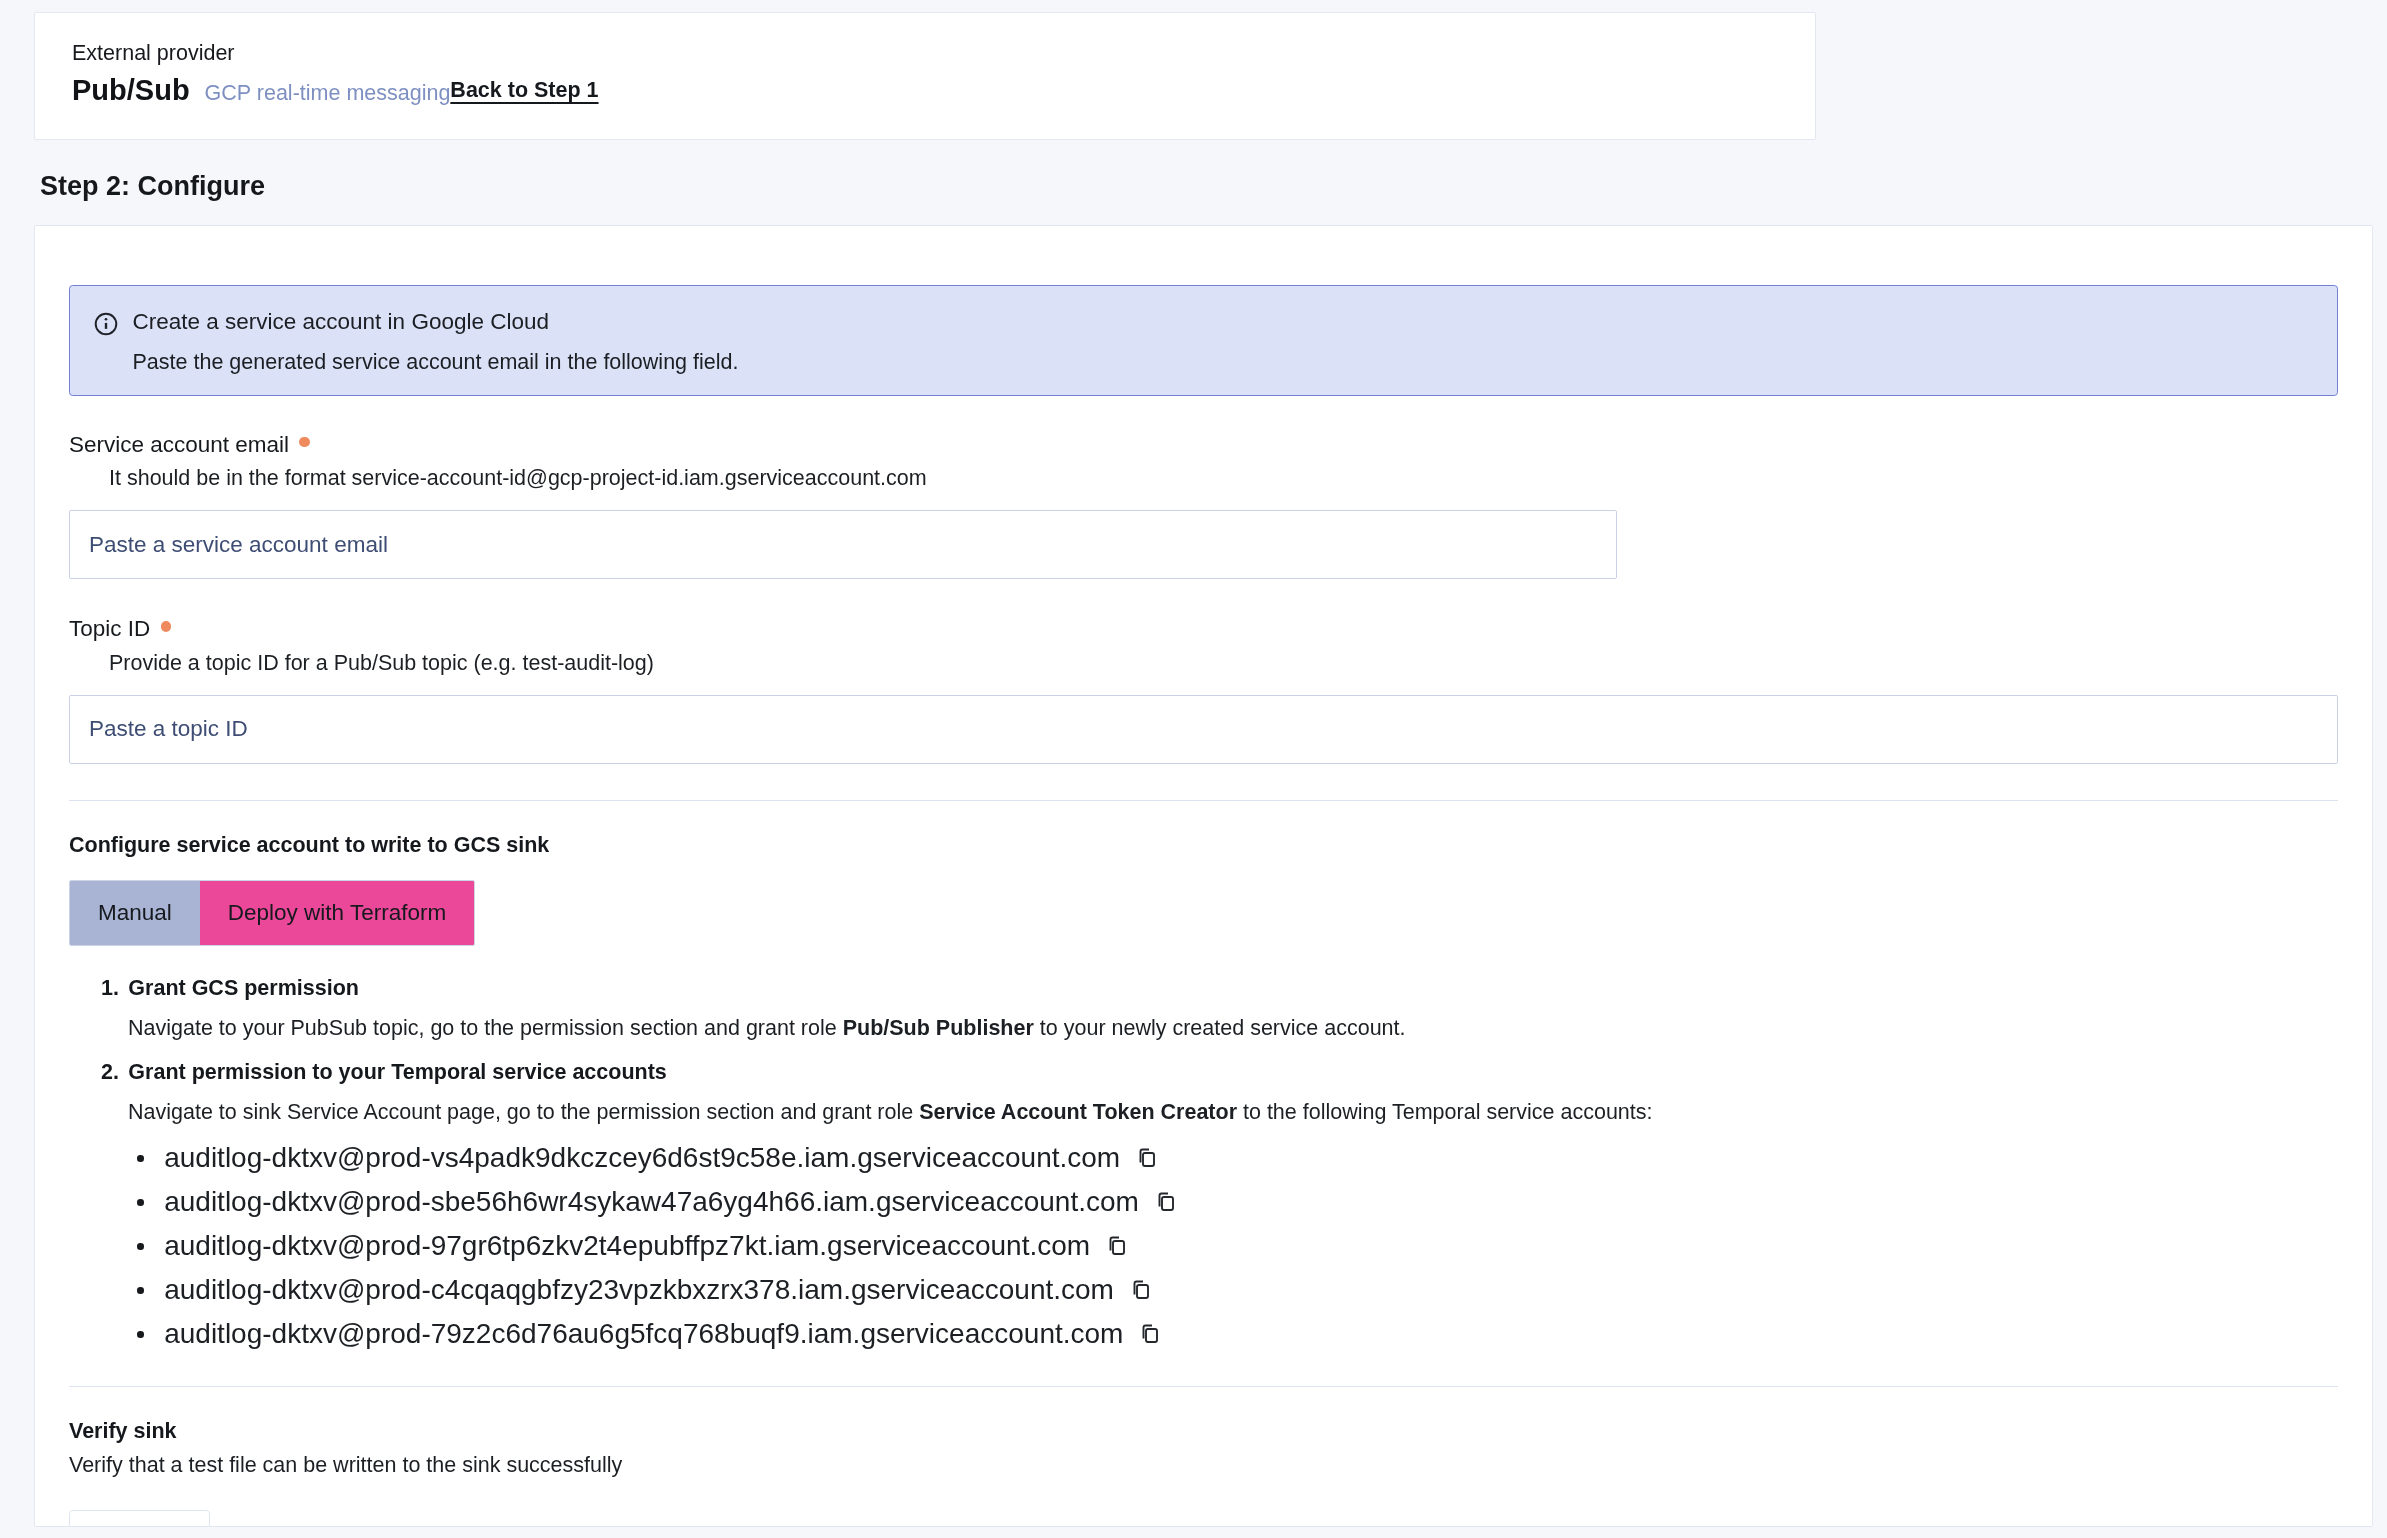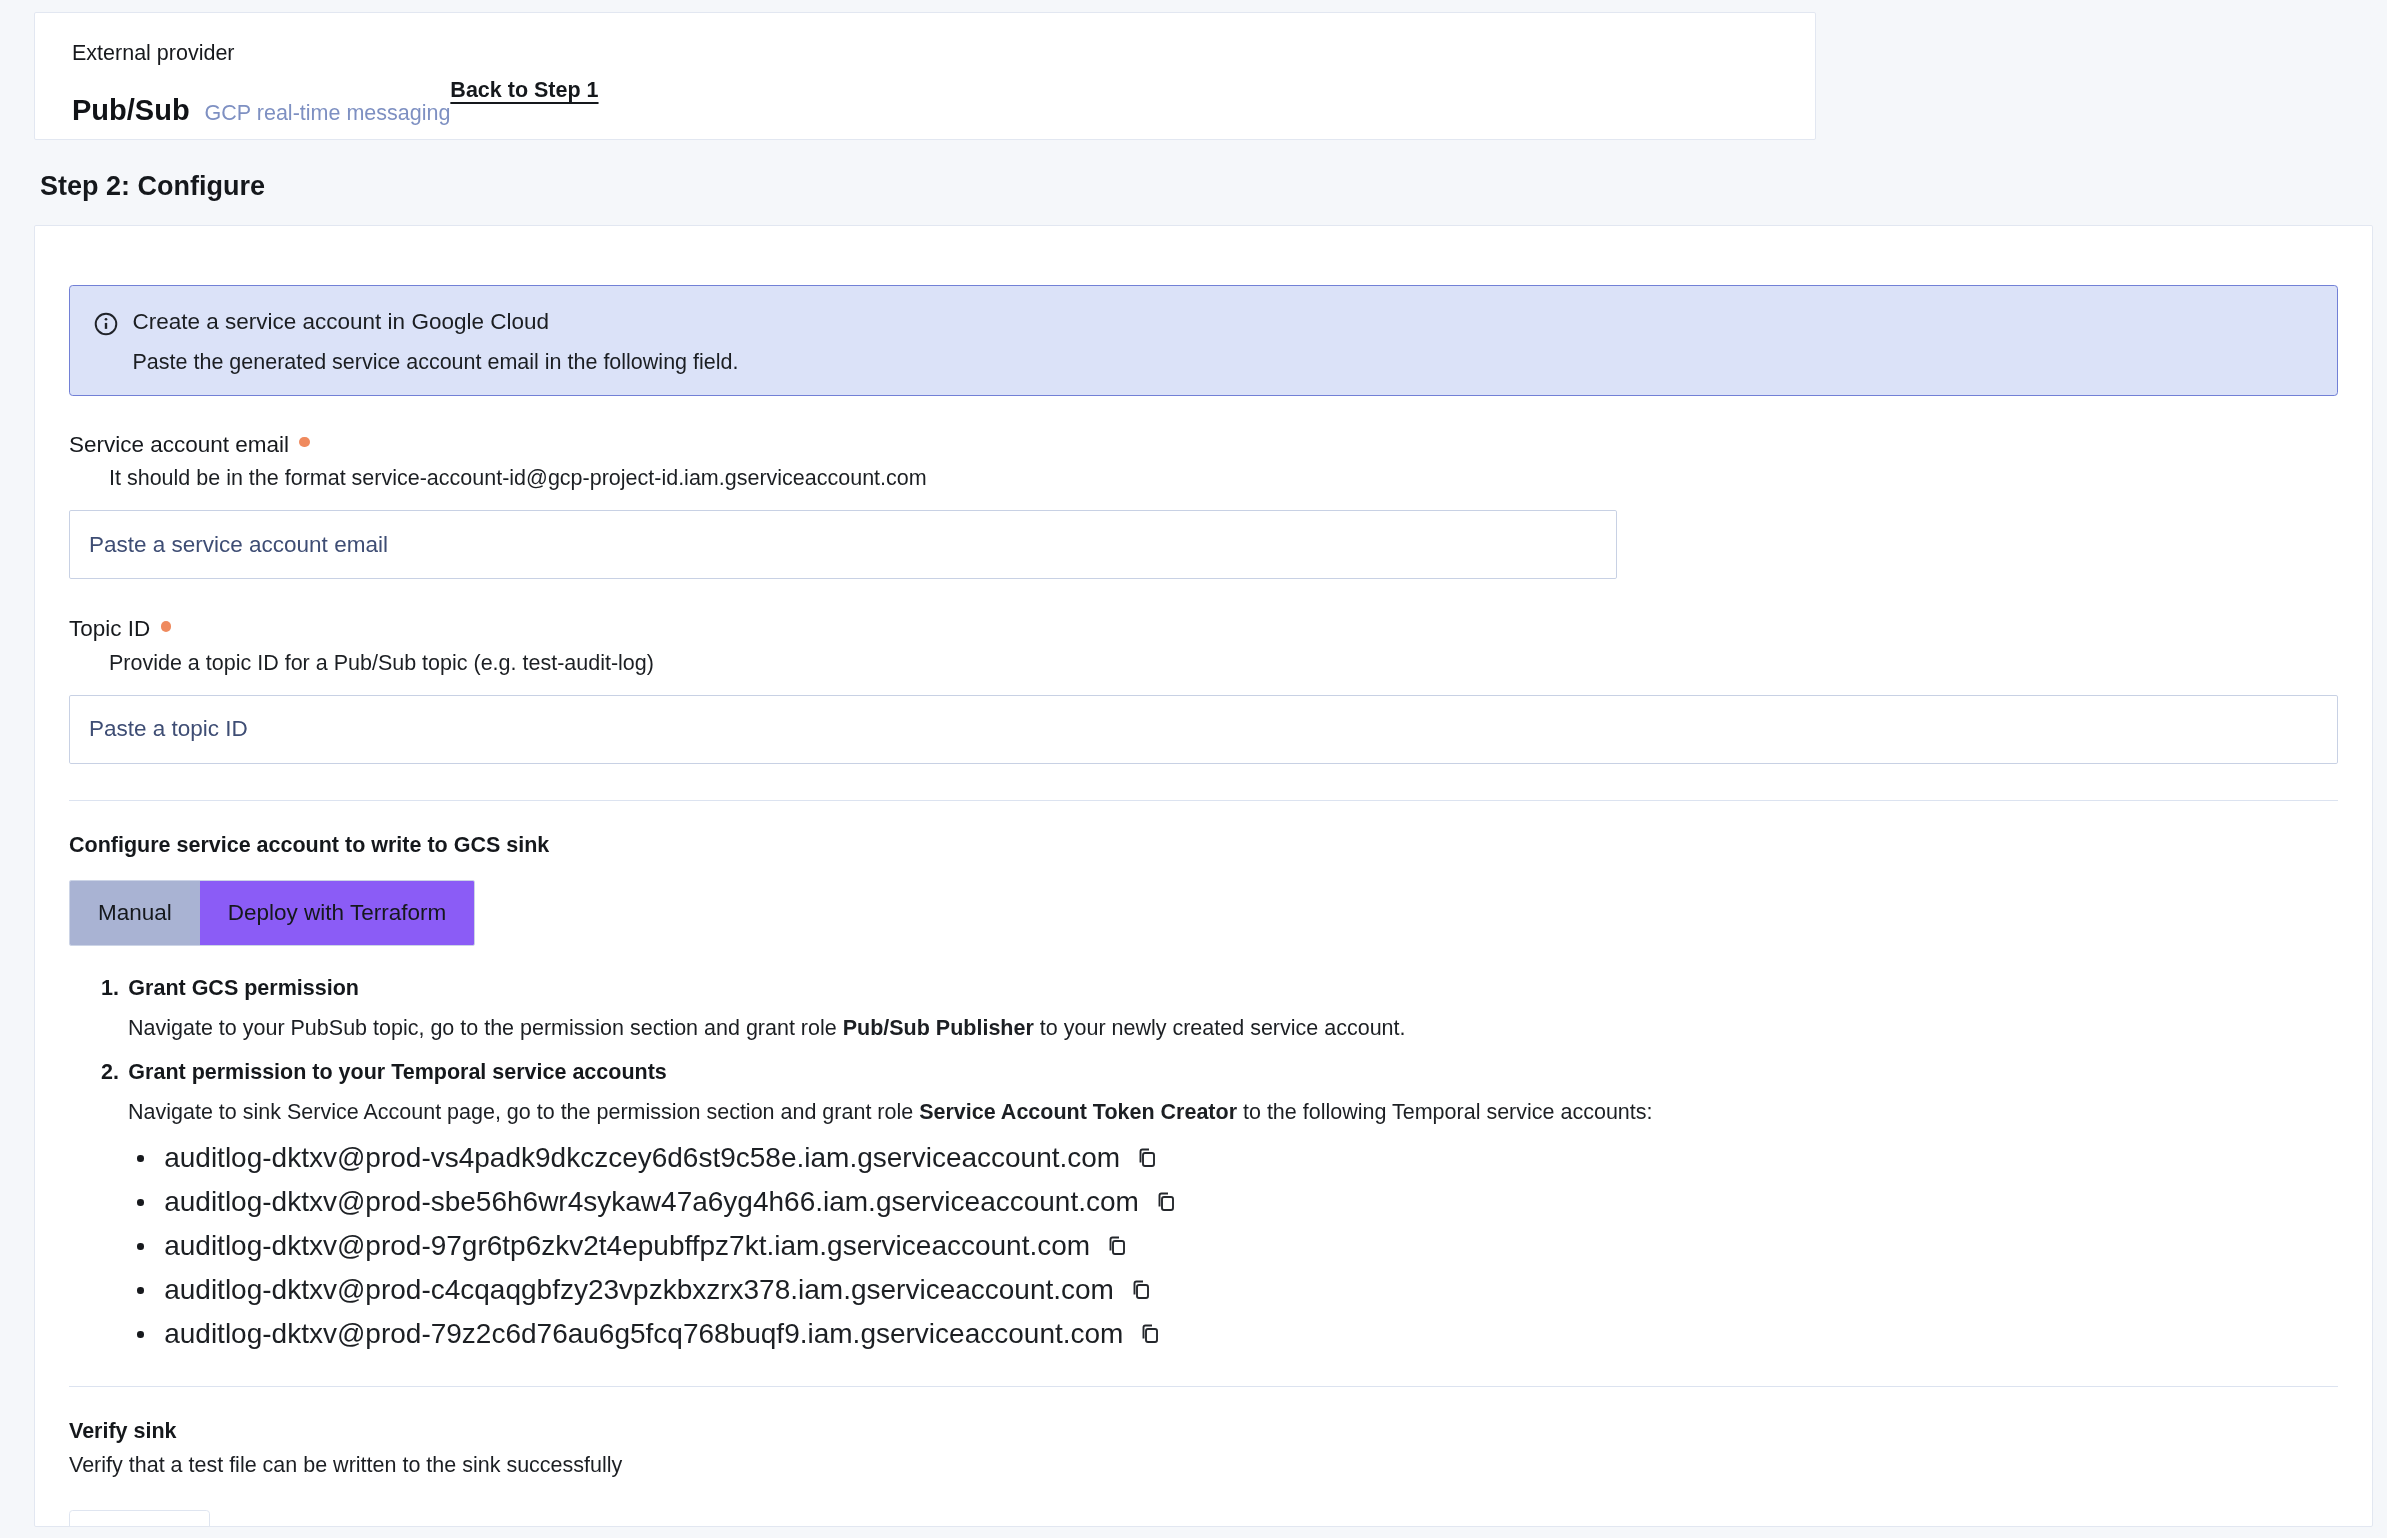--- a/index.html
+++ b/index.html
@@ -12,21 +12,21 @@
     overflow:hidden;
     -webkit-font-smoothing:antialiased;
   }
   .provider-card{
     position:absolute;left:34px;top:12px;width:1782px;height:128px;
     background:#ffffff;border:1.9px solid #e2e7f1;border-radius:1.9px;
     box-sizing:border-box;padding:28px 37px 0 37px;
     display:flex;
   }
   .provider-eyebrow{font-size:21.5px;color:#17191d;}
-  .provider-name-row{margin-top:28px;display:flex;align-items:baseline;gap:15px;}
+  .provider-name-row{margin-top:8px;display:flex;align-items:baseline;gap:15px;}
   .provider-name{font-size:29px;font-weight:700;color:#111317;}
   .provider-tagline{font-size:21.5px;color:#7e90c2;}
   .back-link{
     align-self:center;font-size:21.5px;font-weight:600;color:#15181c;
     text-decoration:underline;text-underline-offset:4.7px;cursor:pointer;white-space:nowrap;
   }
   .step-title{
     position:absolute;left:40px;top:171px;
     font-size:27px;font-weight:700;color:#15181c;
   }
@@ -56,21 +56,21 @@
   .input-topic{width:100%;}
   .mt-banner{margin-top:36px;}
   .mt-field{margin-top:37px;}
   .separator{border:none;border-top:1.9px solid #dce3f0;margin:36px 0 0 0;}
   .section-title{margin-top:32px;font-size:21.5px;font-weight:700;color:#15181c;}
   .tab-group{
     margin-top:22.5px;display:inline-flex;border:1.9px solid #ccd4e6;border-radius:1.9px;overflow:hidden;
   }
   .tab{
     height:64px;display:flex;align-items:center;padding:0 28px;
-    font-size:22.5px;color:#15181c;background:#8b5cf6;cursor:pointer;white-space:nowrap;
+    font-size:22.5px;color:#15181c;background:#ec4899;cursor:pointer;white-space:nowrap;
   }
   .tab.selected{background:#a9b3d3;}
   .steps{margin-top:30px;}
   .step-head{display:flex;gap:9.4px;font-size:21.5px;font-weight:700;color:#15181c;margin-left:32px;margin-top:17px;}
   .step-head:first-child{margin-top:0;}
   .step-body{margin-left:59px;margin-top:13px;font-size:21.5px;color:#1c1f23;line-height:1.35;}
   .step-body b{font-weight:700;}
   .sa-list{margin:15px 0 0 49px;padding:0;list-style:none;}
   .sa-item{display:flex;align-items:center;gap:11.2px;margin-top:12px;font-size:28px;color:#1c1f23;text-align:center;}
   .sa-item:first-child{margin-top:5.6px;}

